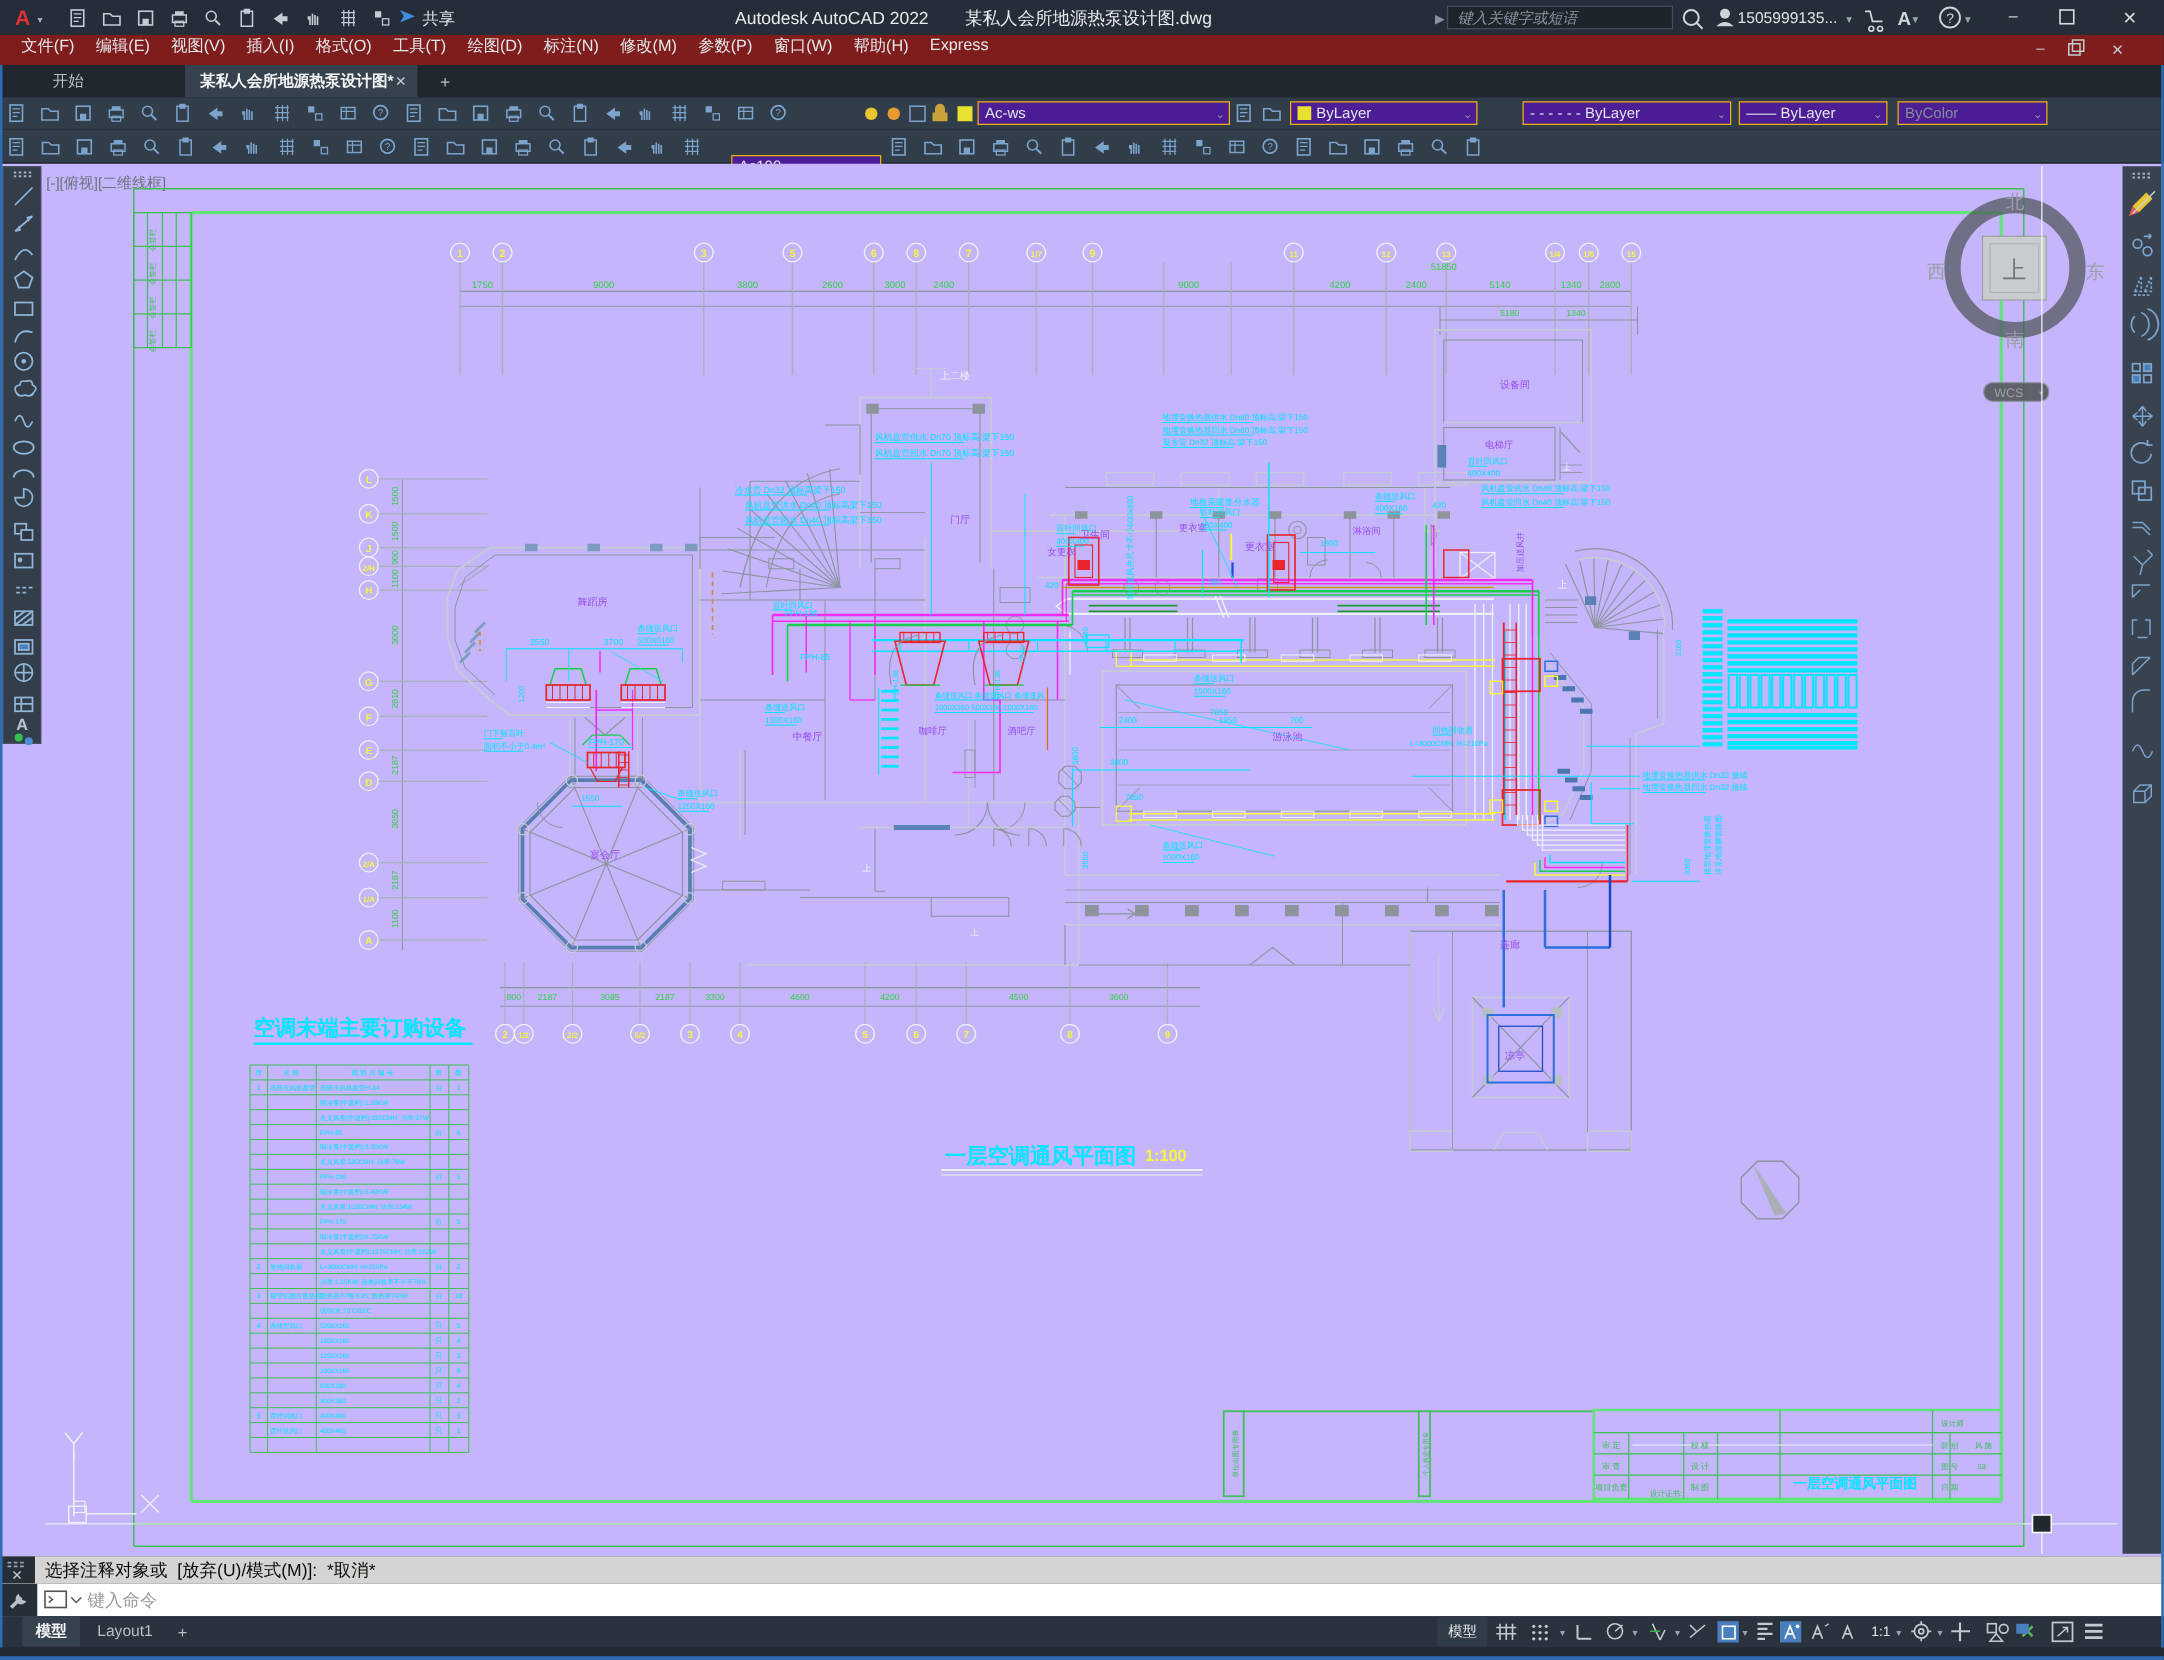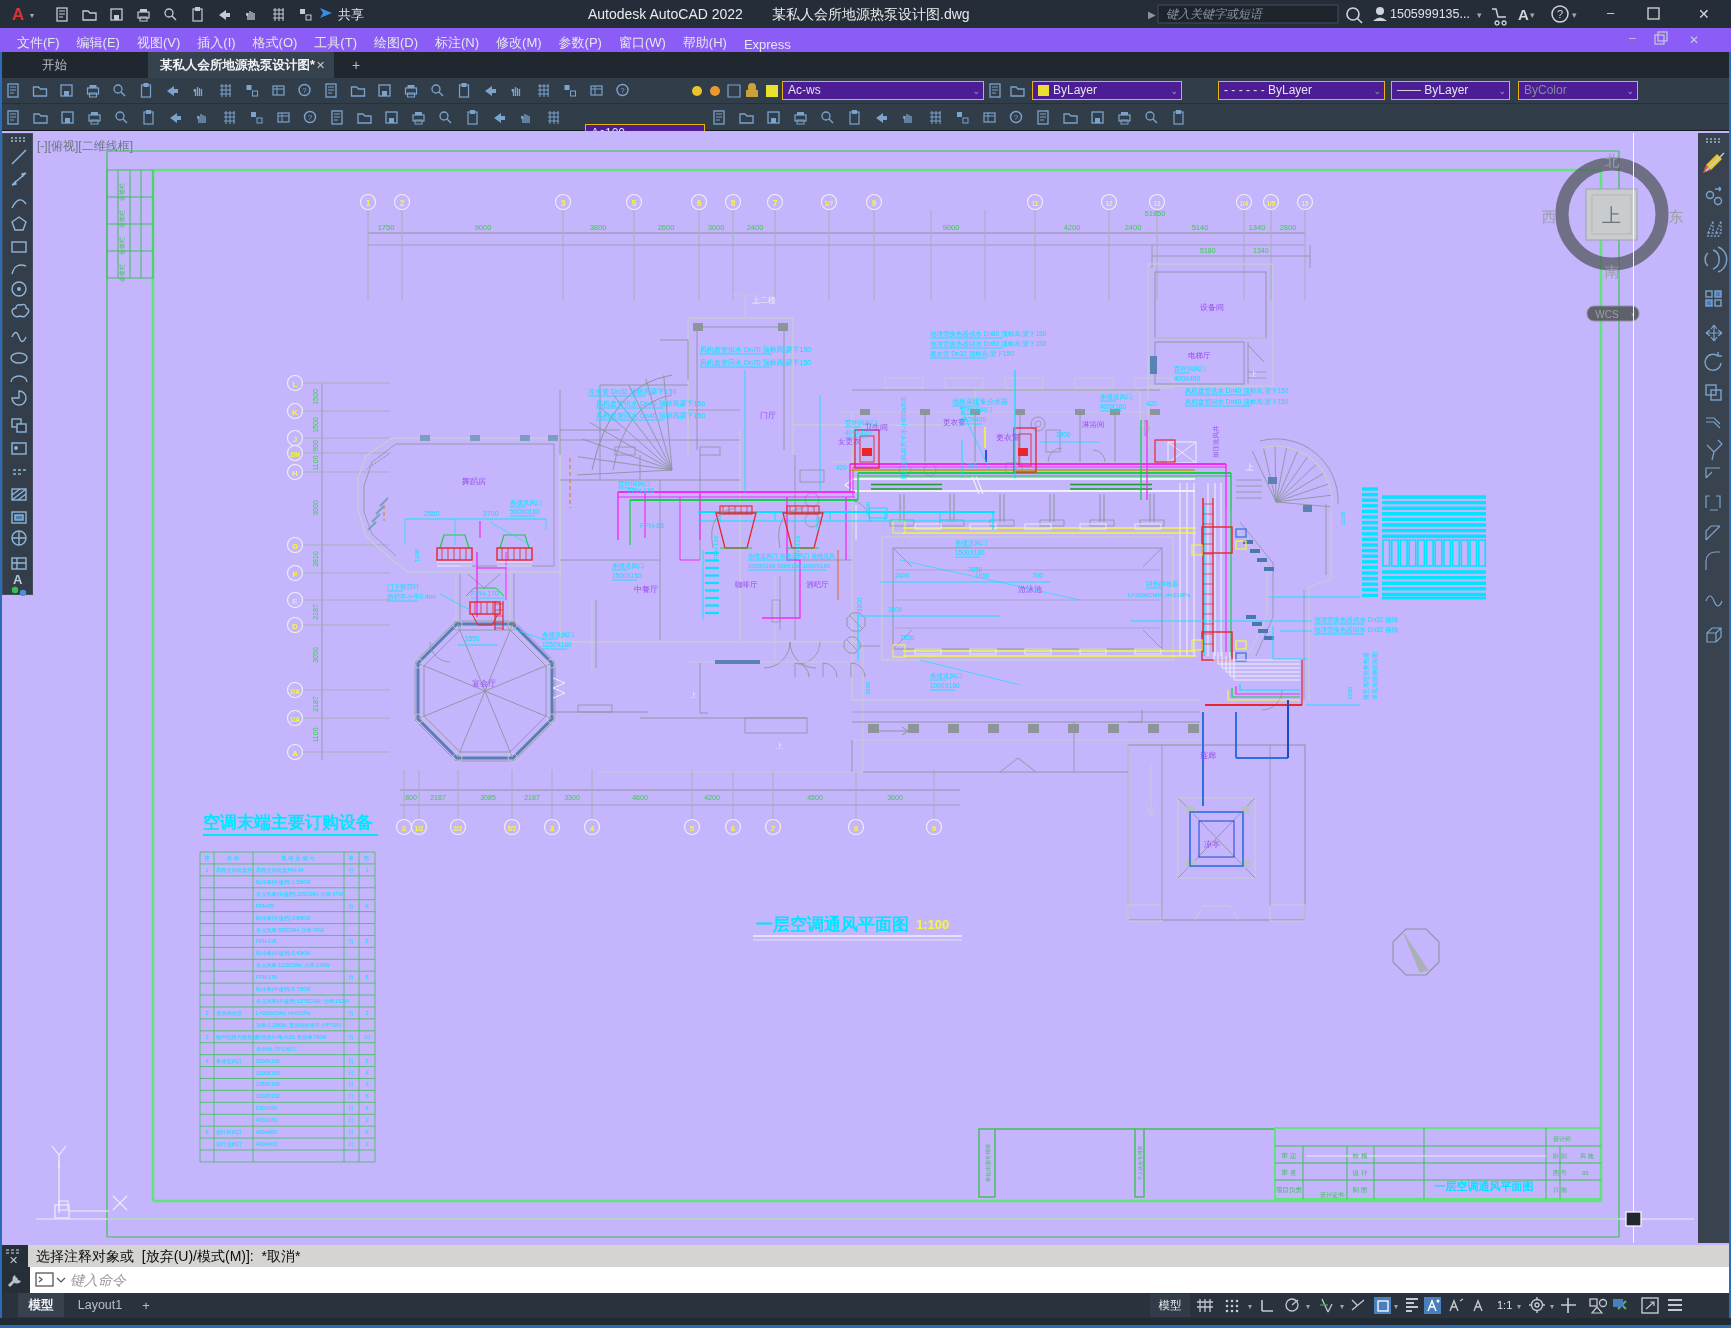--- a/index.html
+++ b/index.html
@@ -1,20 +1,20 @@
 <!DOCTYPE html>
 <html><head><meta charset="utf-8">
 <style>
 *{margin:0;padding:0;box-sizing:border-box}
 html,body{width:1731px;height:1328px;overflow:hidden;background:#1f262e;
  font-family:"Liberation Sans",sans-serif;}
 #titlebar{position:absolute;left:0;top:0;width:100%;height:28px;background:#252d38;
  color:#e6e9ec;font-size:13px}
-#menubar{position:absolute;left:0;top:28px;width:100%;height:24px;background:#8b5cf6;
- color:#e3e7eb;font-size:13px;display:flex;align-items:flex-end}
+#menubar{position:absolute;left:0;top:28px;width:100%;height:24px;background:#7f1d1d;
+ color:#e3e7eb;font-size:13px;display:flex;align-items:flex-start}
 #menubar span{margin-left:17px;white-space:nowrap}
 #tabbar{position:absolute;left:0;top:52px;width:100%;height:43px;background:#20272f}
 #tb1{position:absolute;left:0;top:78px;width:100%;height:26px;background:#323d4a;
  border-bottom:1px solid #28303a}
 #tb2{position:absolute;left:0;top:104px;width:100%;height:27px;background:#323d4a;
  border-bottom:1px solid #161b21}
 .combo{position:absolute;height:19px;top:3px;background:#4c1d95;border:1px solid #eab308;
  color:#e2e6ea;font-size:12px;line-height:17px;padding-left:5px;white-space:nowrap}
 .combo .car{position:absolute;right:3px;top:1px;color:#9aa4af;font-size:9px}
 #canvas{position:absolute;left:0;top:131px;width:1731px;height:1114px;background:#c4b5fd}
@@ -1471,21 +1471,21 @@
  <svg width="30" height="26" style="position:absolute">
       <rect width="30" height="26" fill="#262e38"></rect>
   <path d="M9,19 L17,11" stroke="#b8c0c8" stroke-width="3"></path>
   <path d="M15,8 a4.5,4.5 0 1 0 6,6 l-3,-1 -2,-2 z" fill="#b8c0c8"></path>
     </svg>
  <svg width="40" height="26" style="position:absolute;left:32px">
   <rect x="4" y="6" width="17" height="13" fill="none" stroke="#555" stroke-width="1.3"></rect>
   <path d="M7,10 l3,2.5 -3,2.5" fill="none" stroke="#555" stroke-width="1.2"></path>
   <path d="M25,11 l4,4 4,-4" fill="none" stroke="#555" stroke-width="1.2"></path>
  </svg>
- <span style="margin-left:70px;font-style:italic">键入命令</span>
+ <span style="margin-left:70px;">键入命令</span>
 </div>
 <div id="btabs">
  <svg width="1731" height="25">
   <rect x="18" y="0" width="46" height="24" fill="#38424e"></rect>
   <text x="41" y="16" fill="#f0f2f4" font-size="12.5" text-anchor="middle" font-weight="bold">模型</text>
   <text x="100" y="16" fill="#b8bfc7" font-size="12.5" text-anchor="middle">Layout1</text>
   <text x="146" y="17" fill="#b8bfc7" font-size="13" text-anchor="middle">+</text>
   <g>
    <rect x="1150" y="1" width="40" height="23" fill="#323c48"></rect>
    <text x="1170" y="16" fill="#e8ebee" font-size="11.5" text-anchor="middle">模型</text>

